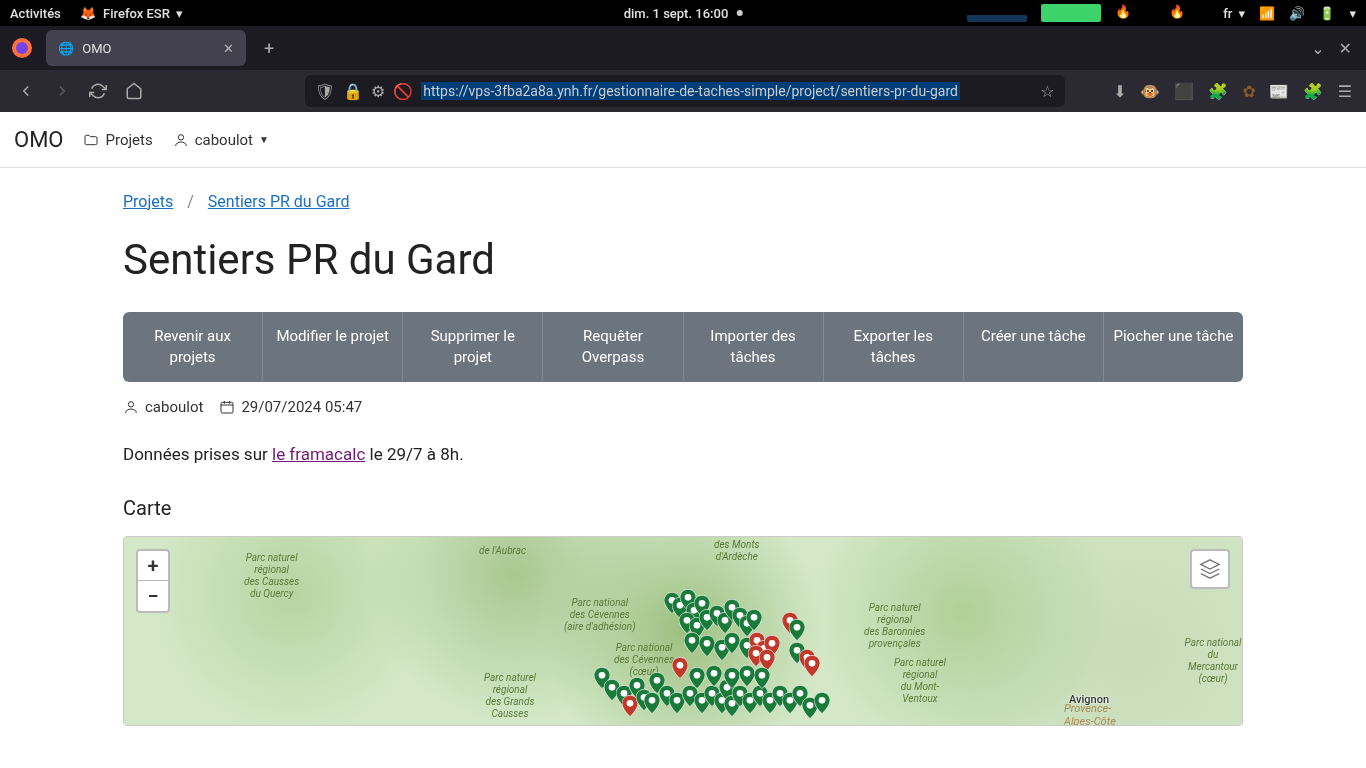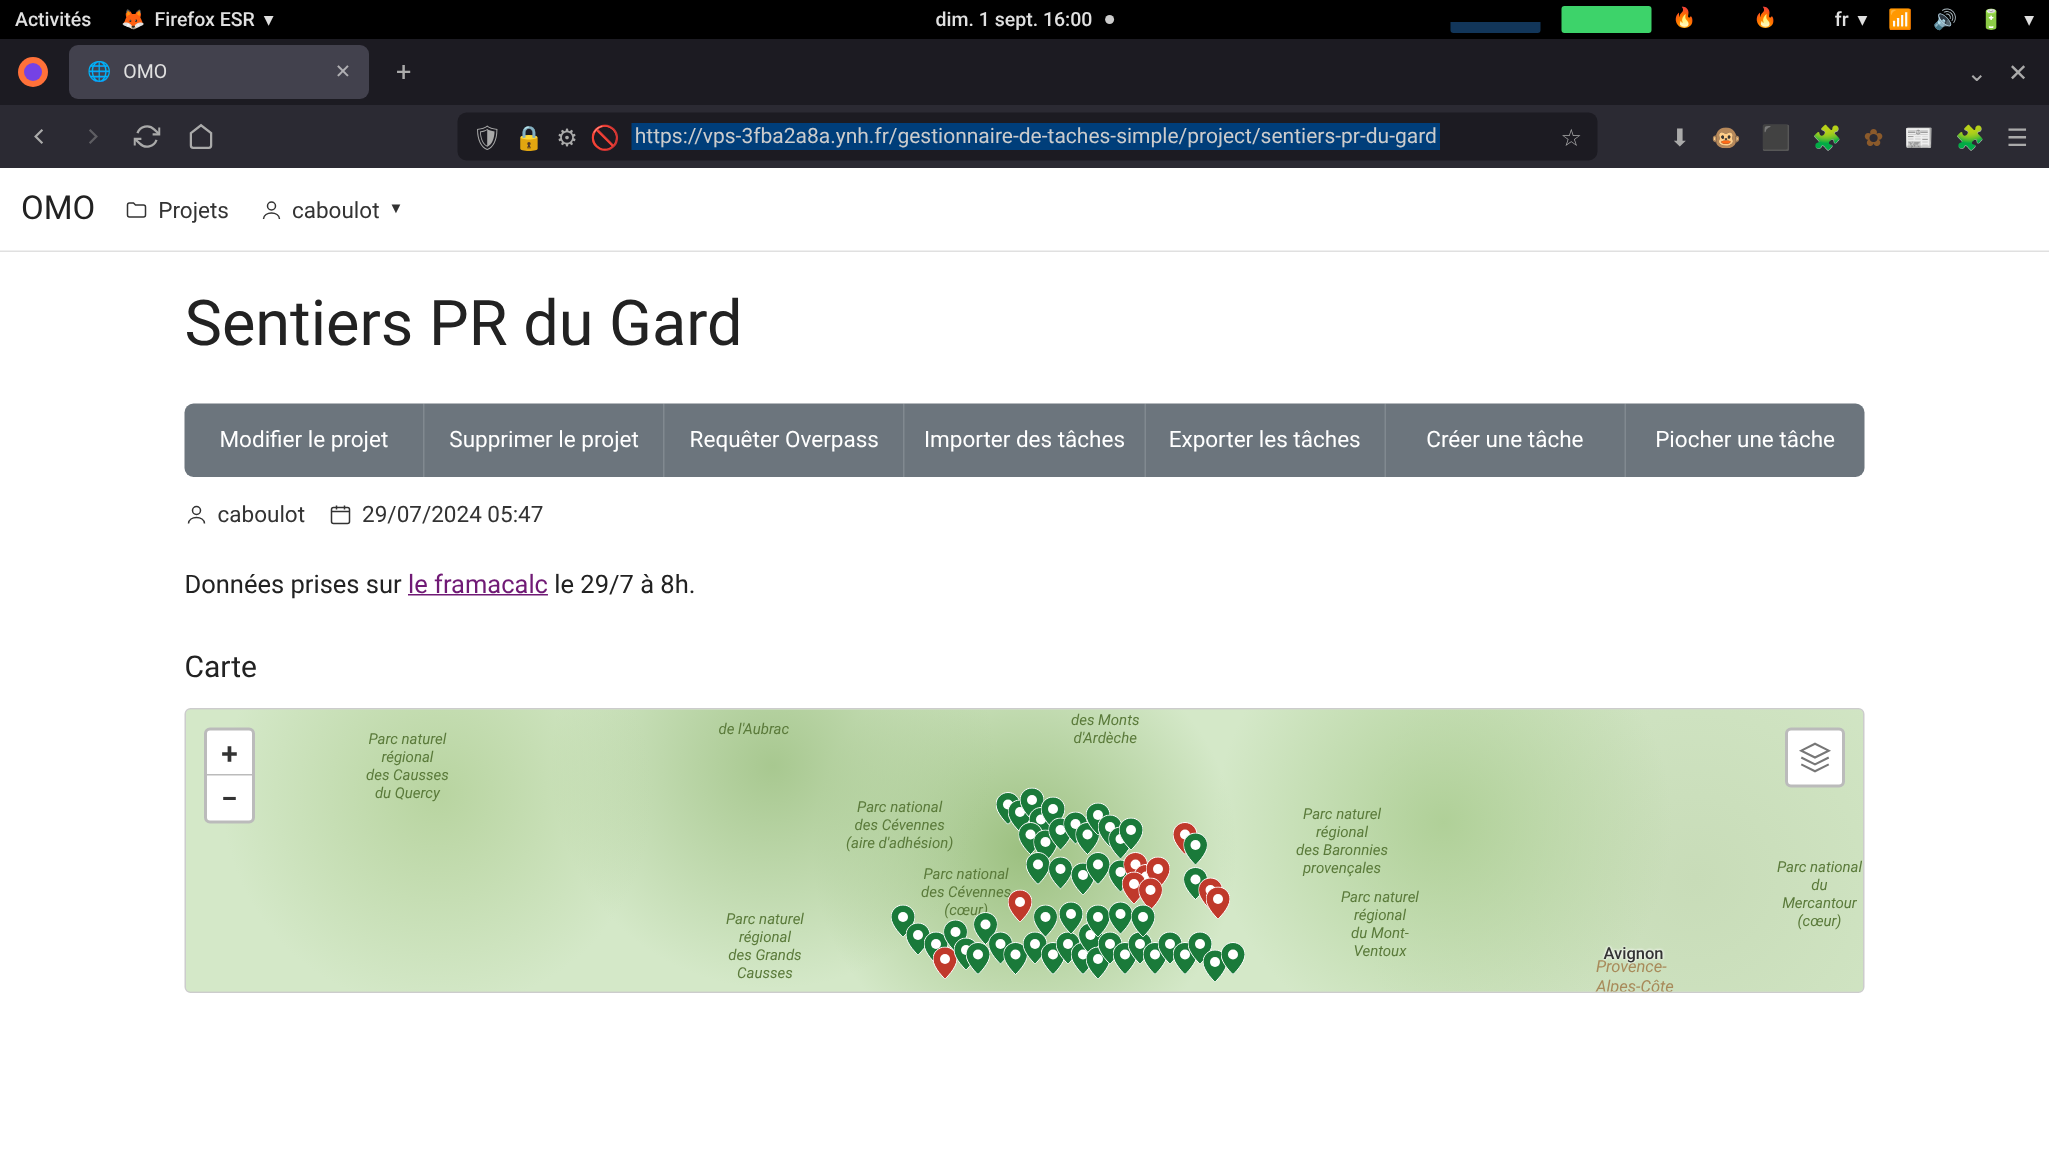--- a/index.html
+++ b/index.html
@@ -186,24 +186,30 @@
             <circle cx="12" cy="8" r="4"></circle>
             <path d="M4 21c0-4 4-6 8-6s8 2 8 6"></path>
           </svg>
         </span>
       <span>caboulot</span>
       <span class="chev">▼</span>
     </span>
   </div>
 
   <div class="content">
+    <div class="breadcrumb">
+      <a href="#">Projets</a>
+      <span class="sep">/</span>
+      <a href="#">Sentiers PR du Gard</a>
+    </div>
 
     <h1>Sentiers PR du Gard</h1>
 
     <div class="action-bar">
+      <div class="action-btn">Revenir aux projets</div>
       <div class="action-btn">Modifier le projet</div>
       <div class="action-btn">Supprimer le projet</div>
       <div class="action-btn">Requêter Overpass</div>
       <div class="action-btn">Importer des tâches</div>
       <div class="action-btn">Exporter les tâches</div>
       <div class="action-btn">Créer une tâche</div>
       <div class="action-btn">Piocher une tâche</div>
     </div>
 
     <div class="meta">

